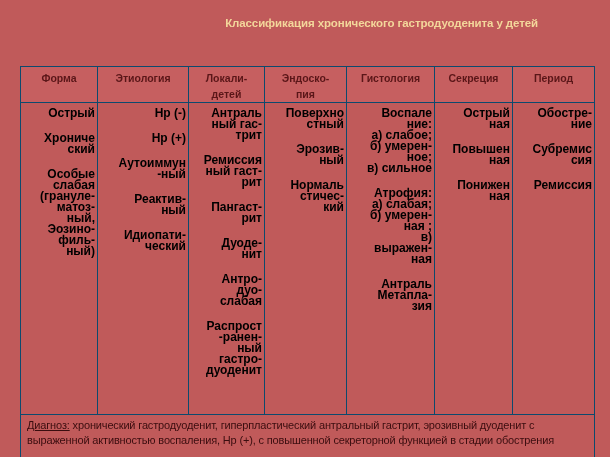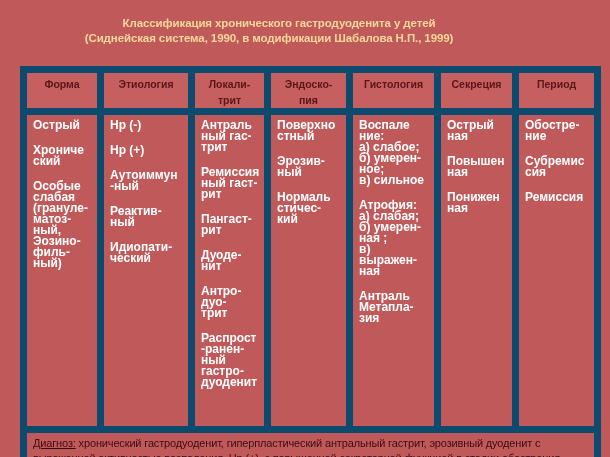--- a/index.html
+++ b/index.html
@@ -4,71 +4,71 @@
 <style>
   html, body { margin: 0; padding: 0; }
   body {
     width: 610px; height: 457px; overflow: hidden;
     background: #c05a5a;
     font-family: "Liberation Sans", sans-serif;
     position: relative;
   }
   .title {
     position: absolute; left: 0; top: 16px; width: 538px;
-    text-align: center; color: #f3d79b; font-weight: bold;
+    text-align: right; color: #f3d79b; font-weight: bold;
     font-size: 11.5px; line-height: 15px; letter-spacing: -0.1px;
   }
   .title .l1 { padding-left: 20px; }
   table.cls {
     position: absolute; left: 20px; top: 66px;
     width: 574px; border-collapse: collapse; table-layout: fixed;
   }
   table.cls td, table.cls th {
-    border: 7px solid #0c4a6e; vertical-align: top; padding: 0;
+    border: 1px solid #0c4a6e; vertical-align: top; padding: 0;
   }
   th {
     background: #c65f60; color: #5a1618; font-size: 10.5px; font-weight: bold;
     height: 31px; text-align: center; padding-top: 3px !important; line-height: 16px;
   }
   td.body {
-    background: #c05a5a; color: #ffffff; font-weight: bold;
+    background: #c05a5a; color: #000000; font-weight: bold;
     font-size: 12px; line-height: 11px; padding: 5px 2px 0 6px !important;
     height: 306px;
+    text-align: right;
   }
   .item { margin-bottom: 14px; white-space: pre-line; }
   td.diag {
     background: #c05a5a; color: #3a0d0f; font-size: 11px; line-height: 15px;
     padding: 3px 6px 0 6px !important; height: 44px; letter-spacing: -0.15px;
   }
   td.diag .dl { text-decoration: underline; text-align: right; }
 </style>
 </head>
 <body>
 
 <div class="title">
   <div class="l1">Классификация хронического гастродуоденита у детей</div>
-  <div>(Сиднейская система, 1990, в модификации Шабалова Н.П., 1999)</div>
 </div>
 
 <table class="cls">
   <colgroup>
     <col style="width:77px">
       <col style="width:91px">
       <col style="width:76px">
       <col style="width:82px">
       <col style="width:88px">
       <col style="width:78px">
       <col style="width:82px">
   </colgroup>
   <thead>
     <tr>
       <th style="white-space:pre-line">Форма</th>
       <th style="white-space:pre-line">Этиология</th>
       <th style="white-space:pre-line">Локали-
-трит</th>
+детей</th>
       <th style="white-space:pre-line">Эндоско-
 пия</th>
       <th style="white-space:pre-line">Гистология</th>
       <th style="white-space:pre-line">Секреция</th>
       <th style="white-space:pre-line">Период</th>
     </tr>
   </thead>
   <tbody>
     <tr>
       <td class="body">
@@ -100,21 +100,21 @@
 трит</div>
         <div class="item">Ремиссия
 ный гаст-
 рит</div>
         <div class="item">Пангаст-
 рит</div>
         <div class="item">Дуоде-
 нит</div>
         <div class="item">Антро-
 дуо-
-трит</div>
+слабая</div>
         <div class="item" style="margin-bottom:9px">Распрост
 -ранен-
 ный
 гастро-
 дуоденит</div>
       </td>
       <td class="body">
         <div class="item">Поверхно
 стный</div>
         <div class="item">Эрозив-

